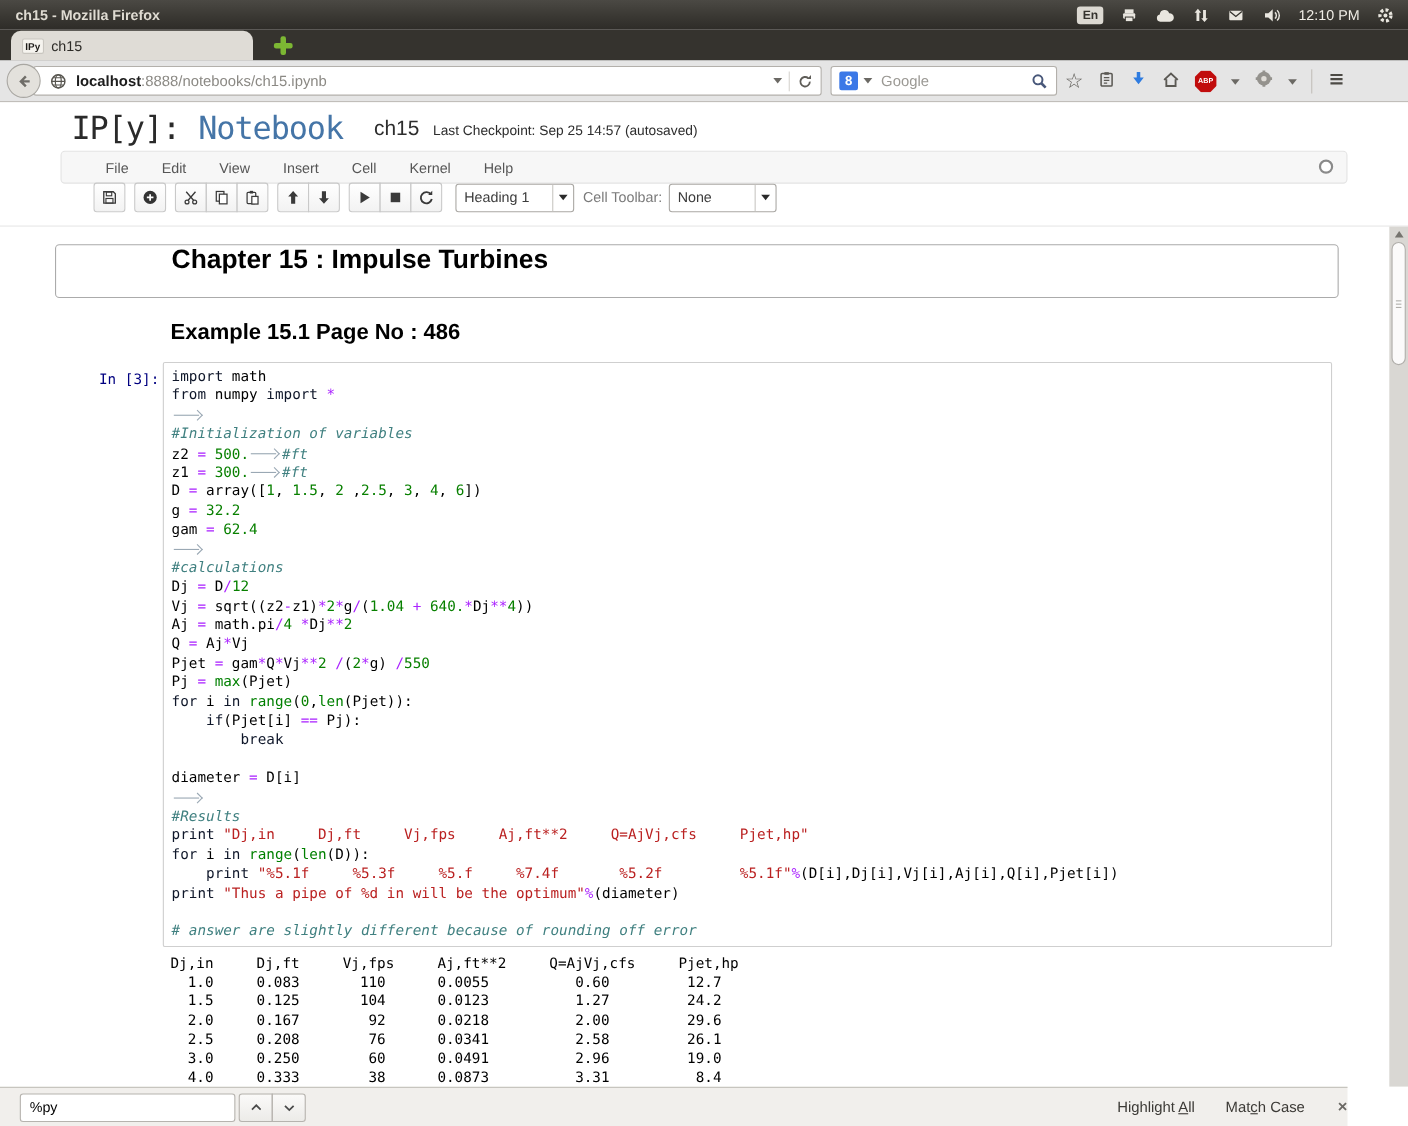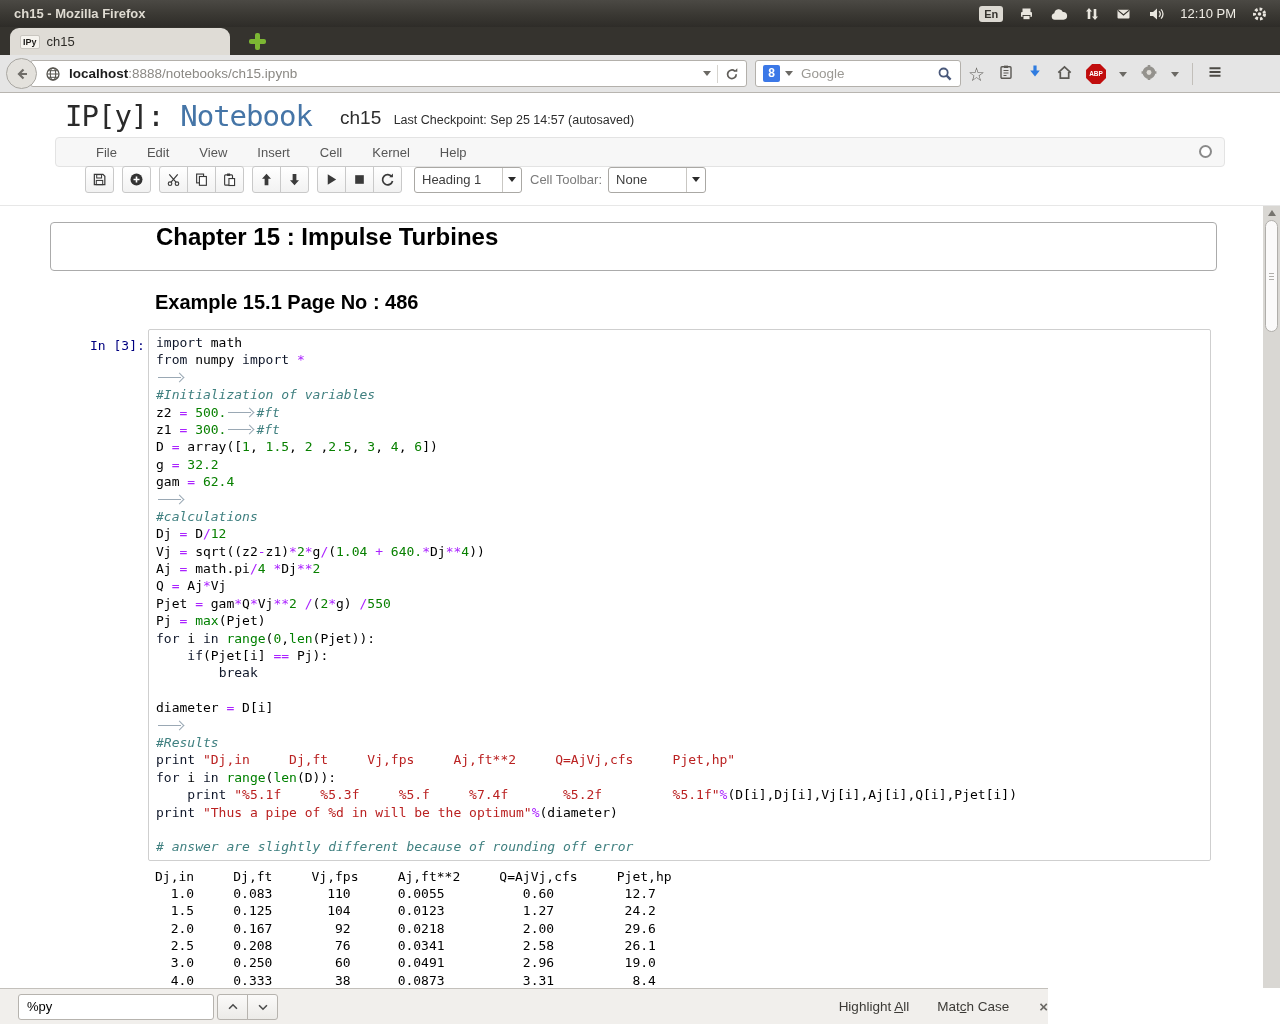--- a/index.html
+++ b/index.html
@@ -118,21 +118,21 @@
   
   .scrollbar { position:absolute; right:0; top:113px; width:17px; height:782px; background:#d9d7d3; }
   .sb-arrow { width:0; height:0; border-left:4px solid transparent; border-right:4px solid transparent;
     border-bottom:6px solid #76746f; margin:4px auto 0; }
   .sb-thumb { position:absolute; left:2px; top:14px; width:13px; height:112px; background:#fbfafa;
     border:1px solid #b0aeaa; border-radius:7px; }
   .sb-grip { position:absolute; left:3px; top:52px; width:5px; }
   .sb-grip div { height:1px; background:#b0aeaa; margin-bottom:2px; }
 
   
-  .findbar { position:absolute; left:0; top:988px; width:1048px; height:36px; background:#f1efec;
+  .findbar { position:absolute; left:0; top:988px; width:1225px; height:36px; background:#f1efec;
     border-top:1px solid #c3c0bb; display:flex; align-items:center; }
   .find-input { margin-left:18px; width:196px; height:26px; border:1px solid #b6b3ae; border-radius:3px;
     background:#fff; font-size:13px; font-family:"Liberation Sans", sans-serif; padding-left:8px; color:#000; }
   .find-nav { display:flex; margin-left:3px; }
   .find-btn { width:31px; height:26px; background:linear-gradient(#fbfaf9,#ecebe8); border:1px solid #b6b3ae;
     display:flex; align-items:center; justify-content:center; }
   .find-btn + .find-btn { margin-left:-1px; border-radius:0 3px 3px 0; }
   .find-btn:first-child { border-radius:3px 0 0 3px; }
   .find-right { margin-left:auto; display:flex; align-items:center; gap:28px; }
   .find-toggle { font-size:13.5px; color:#3c3a36; }

